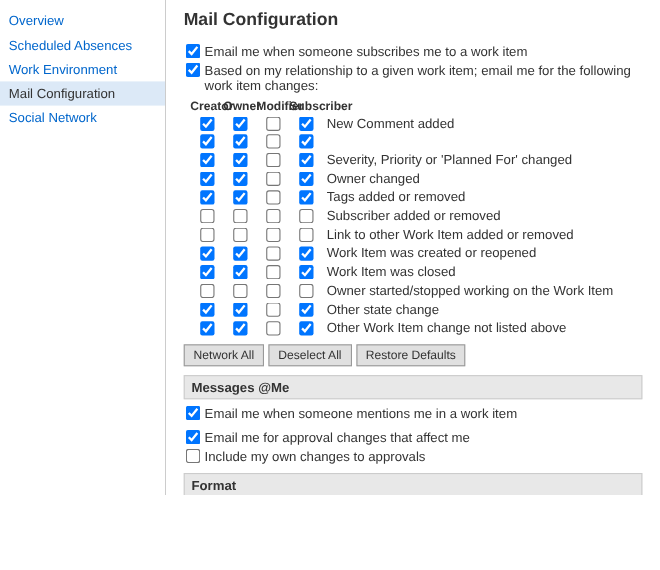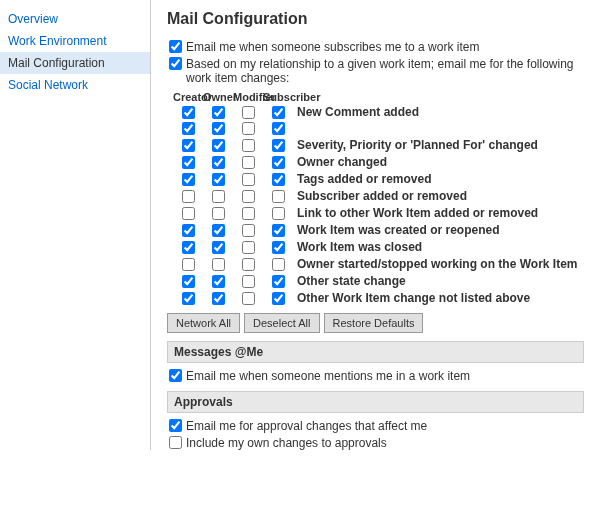--- a/index.html
+++ b/index.html
@@ -15,41 +15,44 @@
     
     h1 { font-size: 16px; font-weight: bold; color: #333; margin-bottom: 12px; }
     
     .section-header { background: #e8e8e8; padding: 3px 6px; font-weight: bold; font-size: 12px; margin-bottom: 6px; border: 1px solid #ccc; }
     
     .col-headers { display: flex; align-items: center; margin-bottom: 2px; padding-left: 6px; }
     .col-header { width: 30px; font-size: 11px; font-weight: bold; text-align: center; }
     
     .checkbox-row { display: flex; align-items: center; margin-bottom: 3px; padding-left: 6px; }
     .cb-cell { width: 30px; display: flex; justify-content: center; }
-    .row-label { font-size: 12px; margin-left: 4px; font-weight: bold; }
+    .row-label { font-size: 12px; margin-left: 4px; }
     
     input[type="checkbox"] { width: 13px; height: 13px; cursor: pointer; }
     
     .buttons { display: flex; gap: 4px; margin: 8px 0; }
     .btn { padding: 3px 8px; font-size: 11px; background: #e0e0e0; border: 1px solid #999; cursor: pointer; color: #333; }
     
     .section { margin-bottom: 8px; }
     
     .simple-check { display: flex; margin-bottom: 3px; padding-left: 2px; }
     .simple-check label { font-size: 12px; margin-left: 4px; }
     
     .top-checks { margin-bottom: 6px; }
   </style>
 </head>
 <body>
 
 <div class="container">
   <div class="sidebar">
     <div class="sidebar-item">
       <span>Overview</span>
+    </div>
+    <div class="sidebar-item">
+      <span>Scheduled Absences</span>
     </div>
     <div class="sidebar-item">
       <span>Work Environment</span>
     </div>
     <div class="sidebar-item active">
       <span>Mail Configuration</span>
     </div>
     <div class="sidebar-item">
       <span>Social Network</span>
     </div>
@@ -278,21 +281,20 @@
 
     <div class="section">
       <div class="section-header">Messages @Me</div>
       <div class="simple-check">
         <input type="checkbox" id="cb-mention" checked="" style="">
         <label for="cb-mention">Email me when someone mentions me in a work item</label>
       </div>
     </div>
 
     <div class="section">
-      <div class="section-header">Approvals</div>
       <div class="simple-check">
         <input type="checkbox" id="cb-approval" checked="" style="">
         <label for="cb-approval">Email me for approval changes that affect me</label>
       </div>
       <div class="simple-check">
         <input type="checkbox" id="cb-own" style="">
         <label for="cb-own">Include my own changes to approvals</label>
       </div>
     </div>
 

